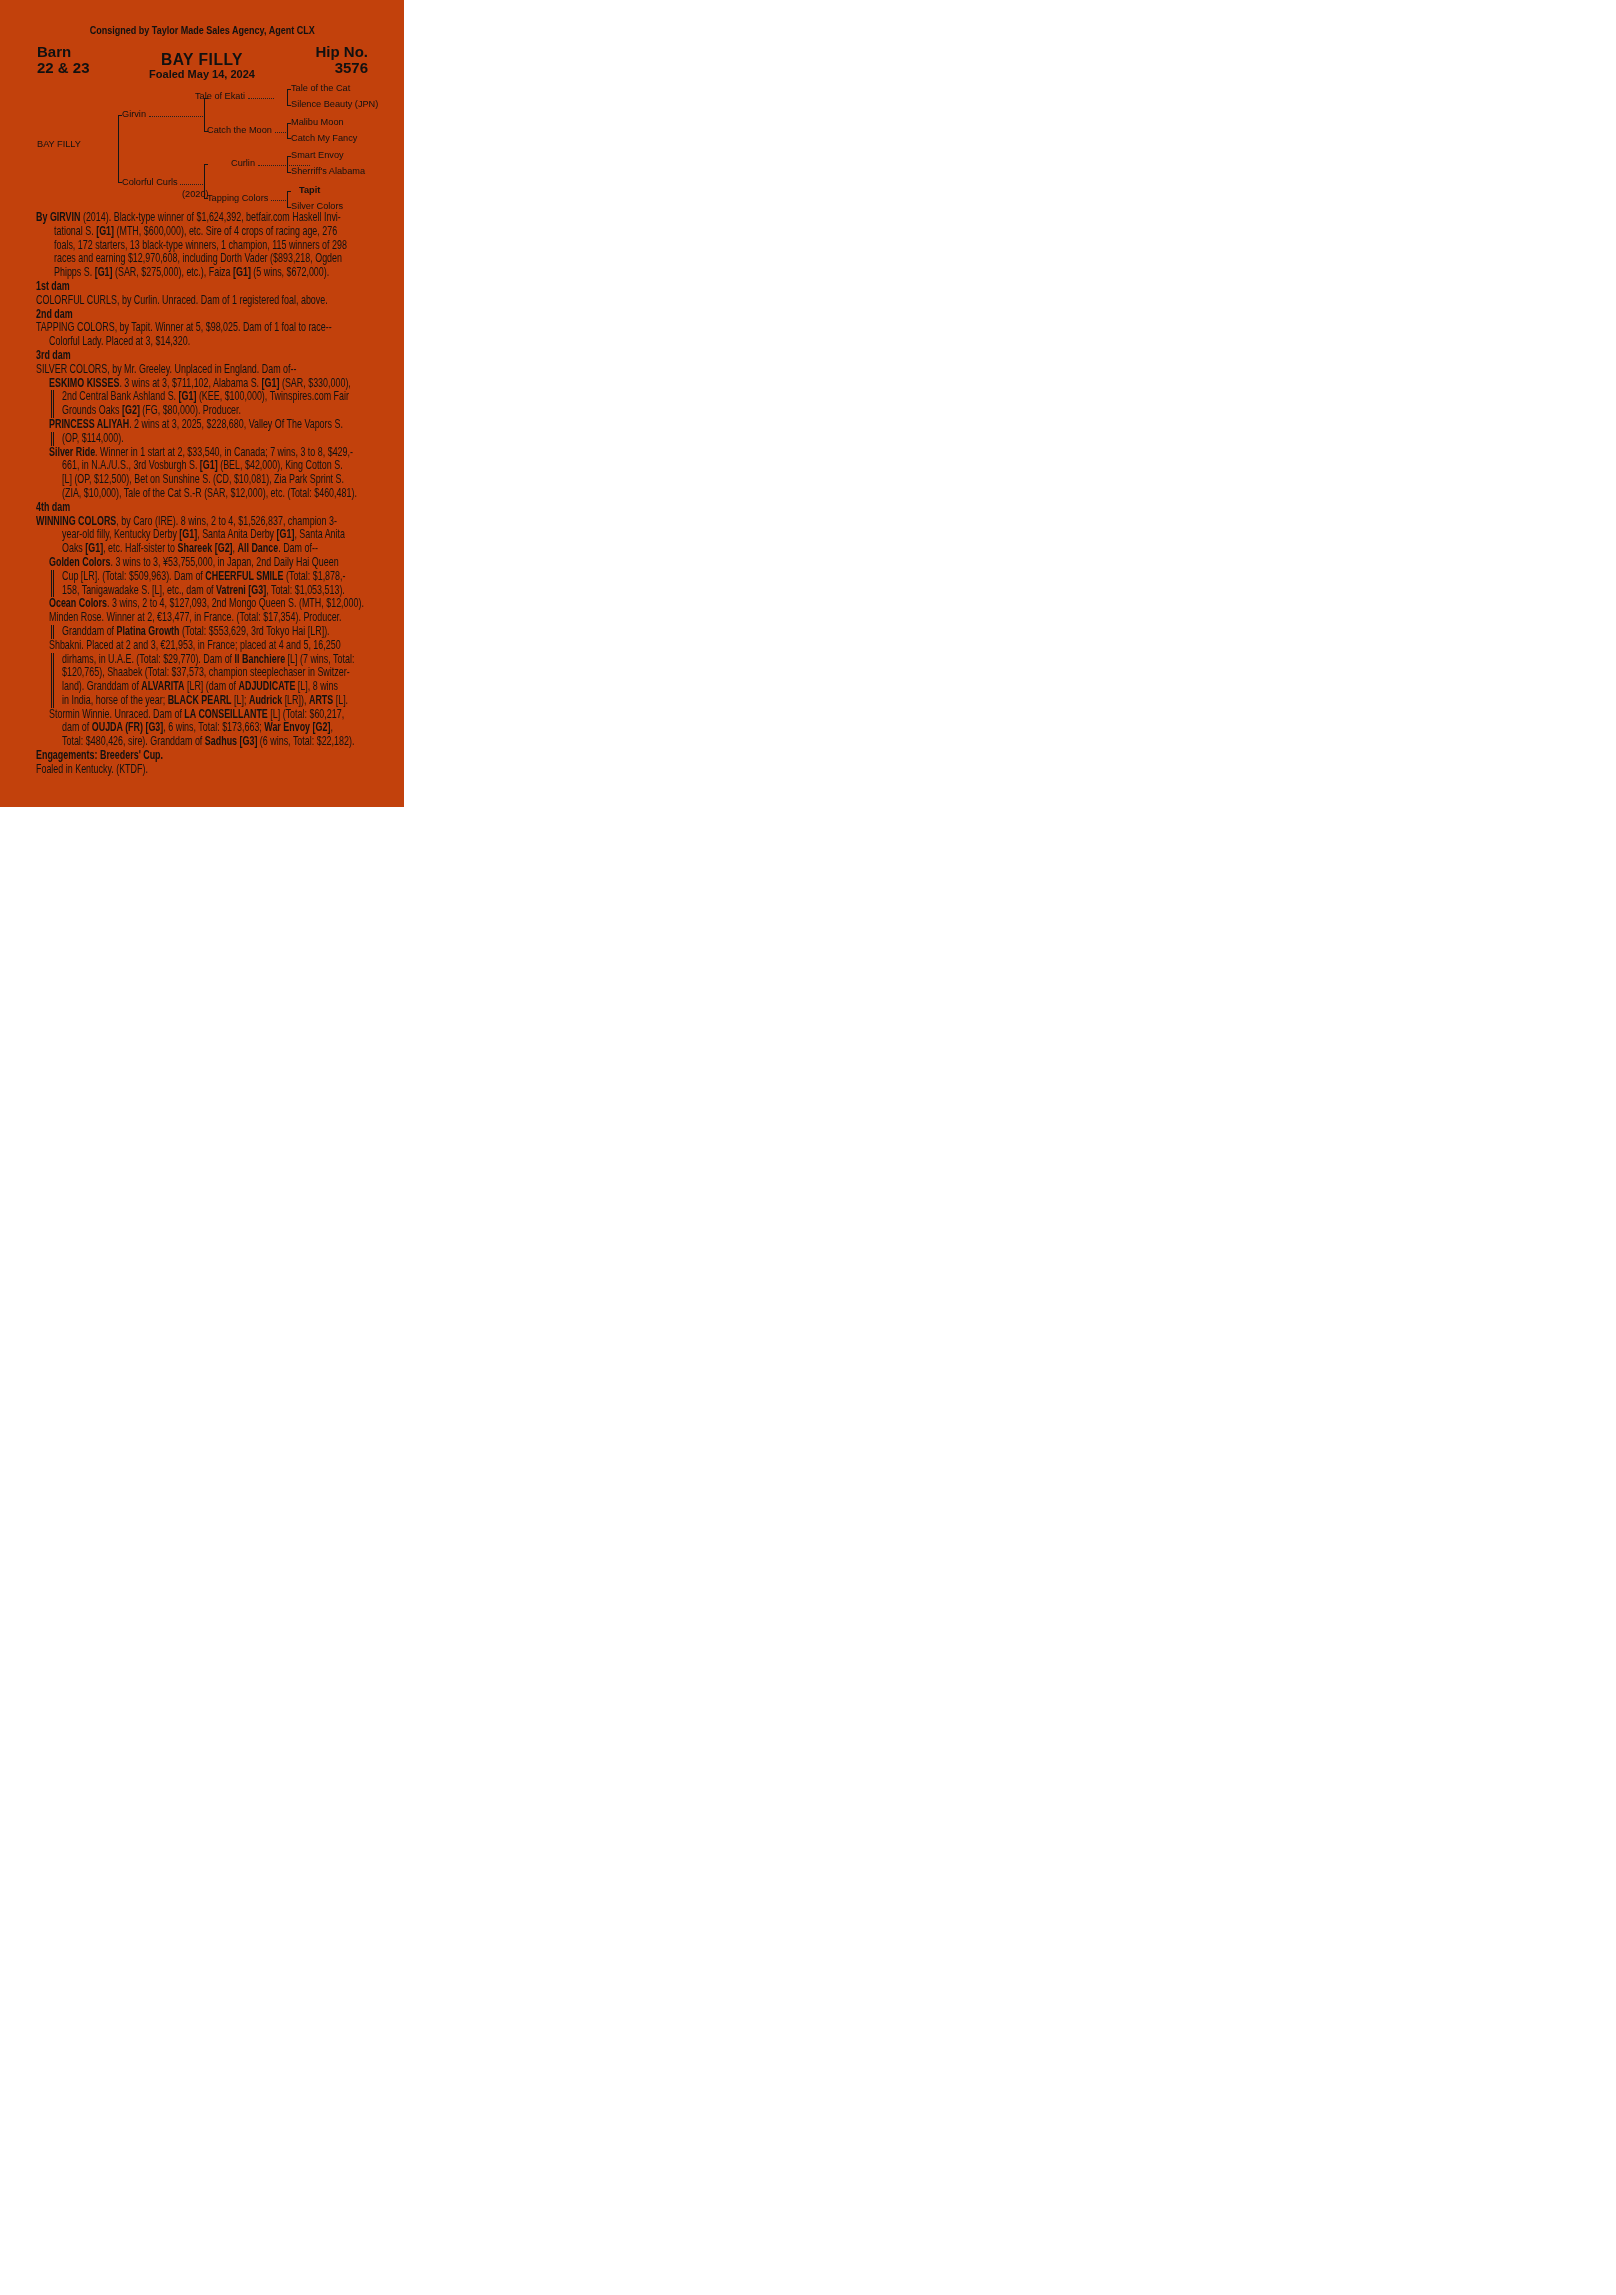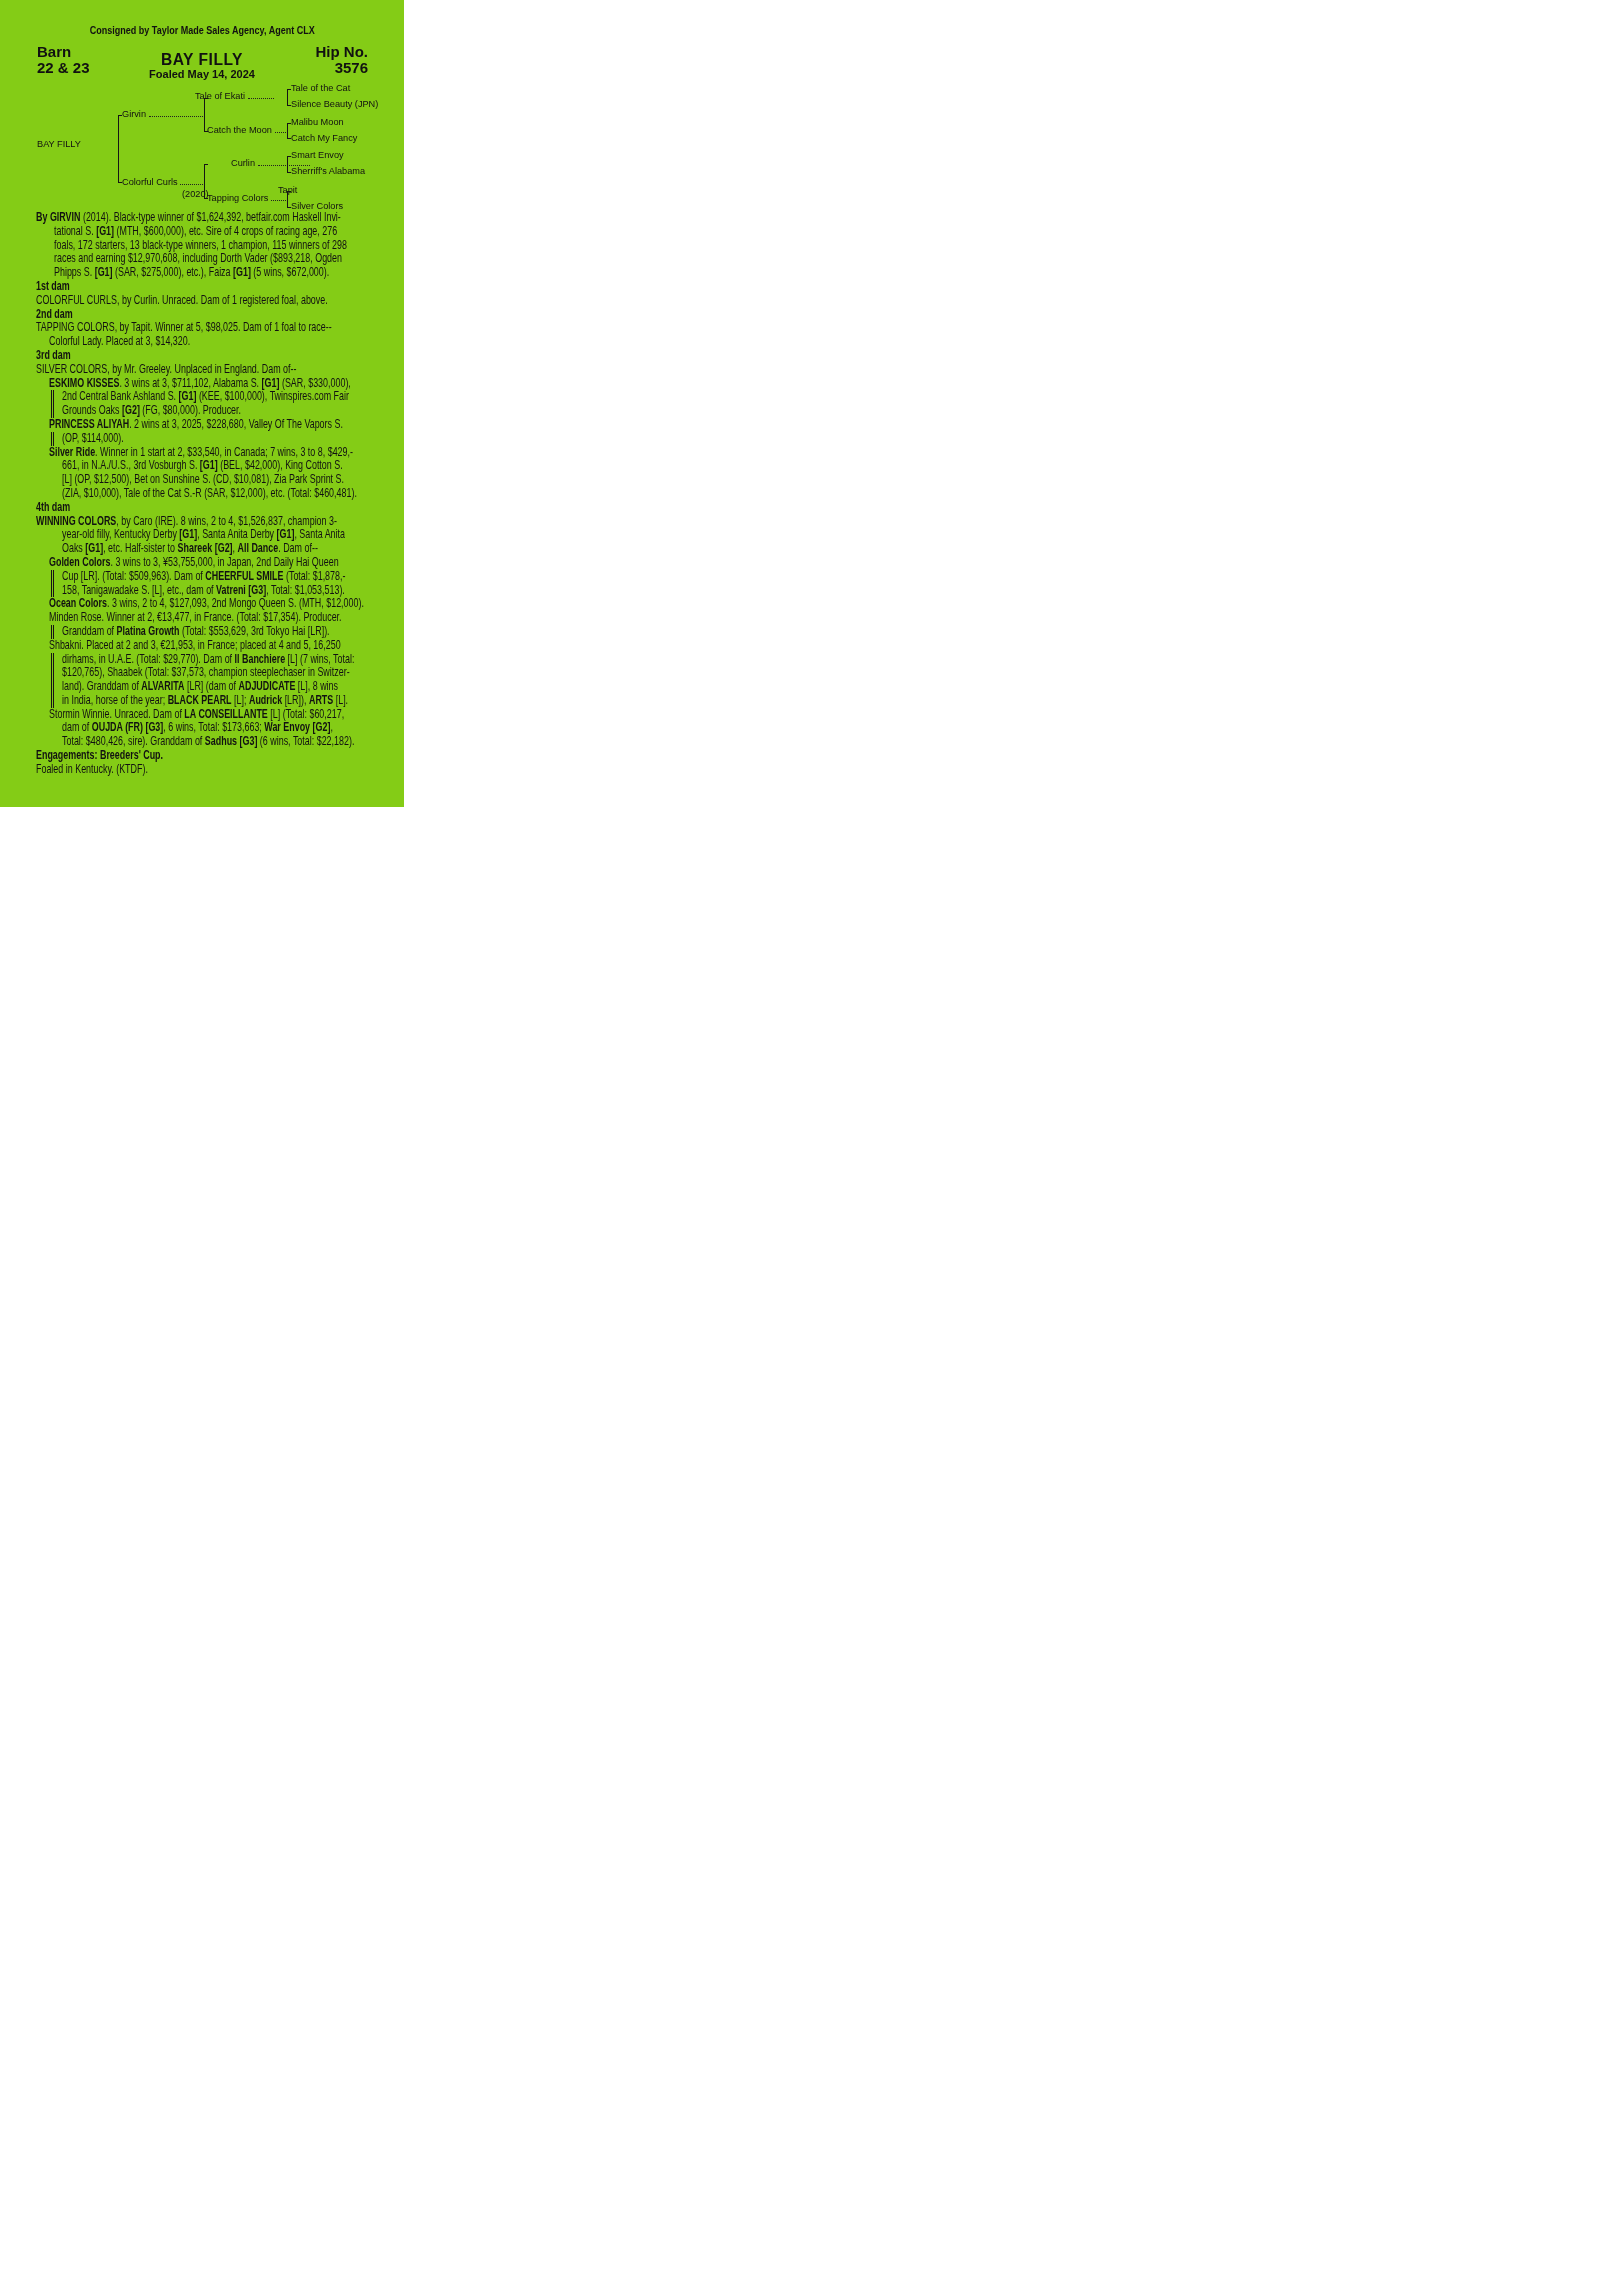--- a/index.html
+++ b/index.html
@@ -1,17 +1,17 @@
 <!DOCTYPE html>
 <html style="font-size:7.3px"><head>
 <meta charset="utf-8">
 <style>
   html,body{margin:0;padding:0;background:#ffffff;}
   body{font-family:"Liberation Sans", sans-serif;color:#111;}
-  #page{position:relative;width:404px;height:807px;background:#84cc16;overflow:hidden;}
+  #page{position:relative;width:404px;height:807px;background:#c2410c;overflow:hidden;}
 
   
   .center-row{position:absolute;left:0;width:404px;text-align:center;white-space:pre;}
   .cond{display:inline-block;transform:scaleX(0.82);transform-origin:50% 50%;white-space:pre;}
   #consignor{top:24px;font-size:11px;font-weight:bold;}
   #title{top:51px;font-size:15.6px;font-weight:bold;letter-spacing:0.5px;}
   #foaled{top:68px;font-size:11px;font-weight:bold;}
   #barn-block{position:absolute;left:37px;top:44px;font-size:15px;font-weight:bold;line-height:16px;white-space:pre;}
   #hip-block{position:absolute;right:36px;top:44px;font-size:15px;font-weight:bold;line-height:16px;text-align:right;white-space:pre;}
 
@@ -59,21 +59,21 @@
       <div class="tnode" style="left: 195px; top: 92px; width: 80px;"><span class="nm">Tale of Ekati</span><span class="leader"></span></div>
       <div class="tnode" style="left: 207px; top: 126px; width: 80px;"><span class="nm">Catch the Moon</span><span class="leader"></span></div>
       <div class="tnode" style="left: 207px; top: 159px; width: 80px; margin-left: 24px;"><span class="nm">Curlin</span><span class="leader"></span></div>
       <div class="tnode" style="left: 207px; top: 194px; width: 80px;"><span class="nm">Tapping Colors</span><span class="leader"></span></div>
       <div class="tnode" style="left: 291px; top: 84px;"><span class="nm">Tale of the Cat</span></div>
       <div class="tnode" style="left: 291px; top: 100px;"><span class="nm">Silence Beauty (JPN)</span></div>
       <div class="tnode" style="left: 291px; top: 118px;"><span class="nm">Malibu Moon</span></div>
       <div class="tnode" style="left: 291px; top: 134px;"><span class="nm">Catch My Fancy</span></div>
       <div class="tnode" style="left: 291px; top: 151px;"><span class="nm">Smart Envoy</span></div>
       <div class="tnode" style="left: 291px; top: 167px;"><span class="nm">Sherriff's Alabama</span></div>
-      <div class="tnode" style="left: 278px; top: 186px;"><span class="nm">Tapit</span></div>
+      <div class="tnode" style="left: 299px; top: 186px; font-weight: bold;"><span class="nm">Tapit</span></div>
       <div class="tnode" style="left: 291px; top: 202px;"><span class="nm">Silver Colors</span></div>
       <div class="bracket" style="left: 118px; top: 115px; height: 68px;">
         <span class="tick t"></span>
         <span class="tick b"></span>
       </div>
       <div class="bracket" style="left: 204px; top: 98px; height: 34px;">
         <span class="tick t"></span>
         <span class="tick b"></span>
       </div>
       <div class="bracket" style="left: 204px; top: 164px; height: 35px;">

